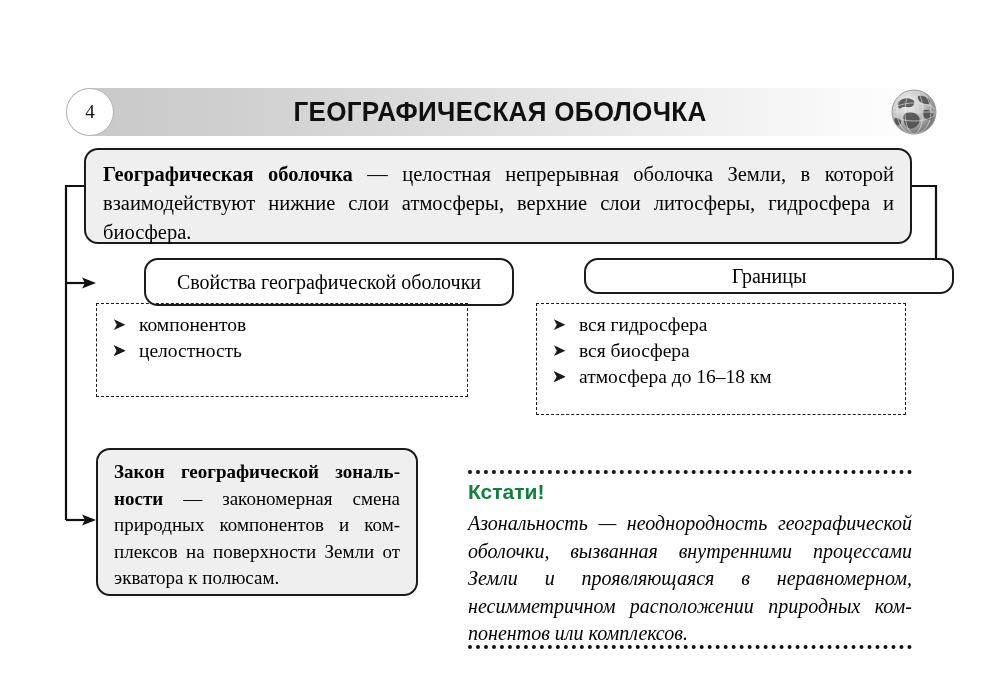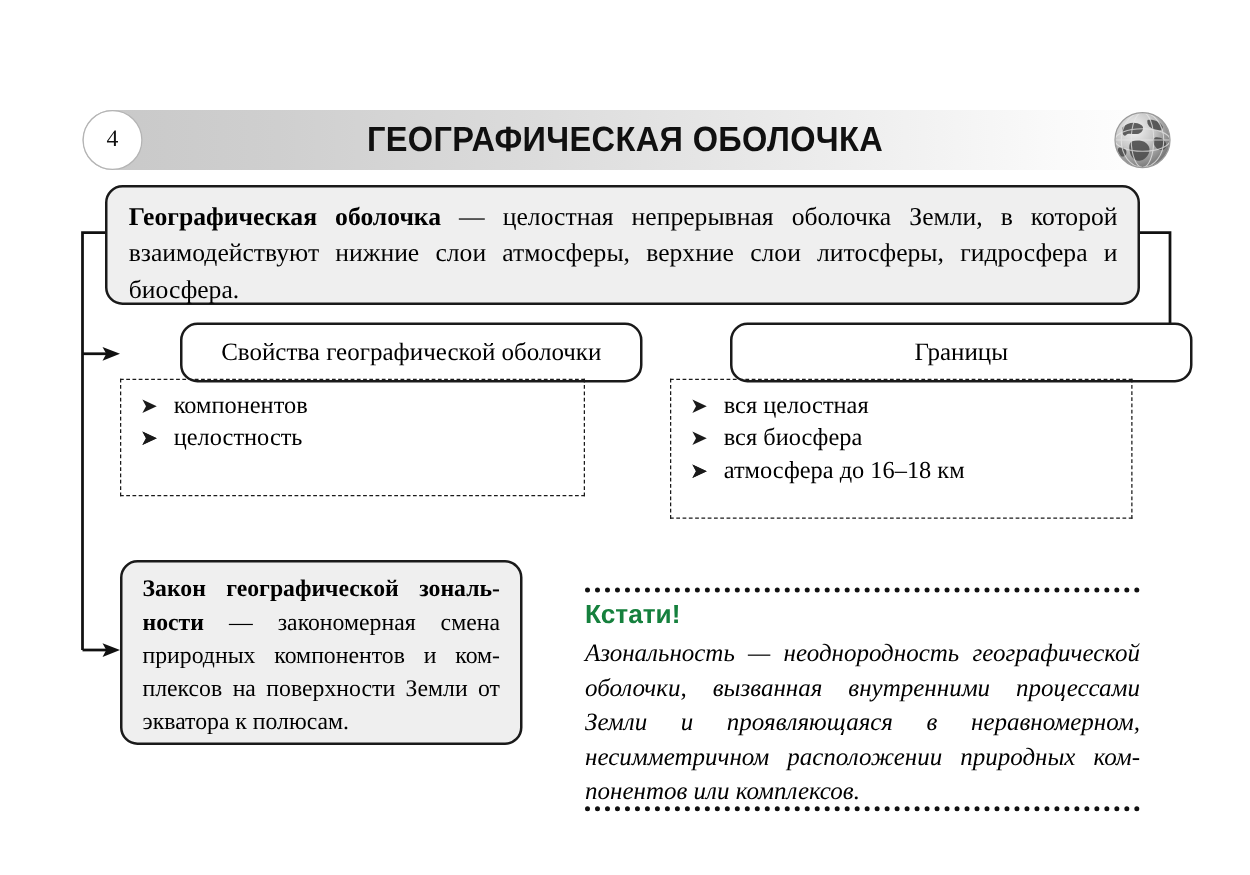--- a/index.html
+++ b/index.html
@@ -115,21 +115,21 @@
     justify-content: center;
   }
   #props-head .htext {
     font-size: 20px;
   }
   
   #bounds-head {
     left: 536px;
     top: 258px;
     width: 370px;
-    height: 48px;
+    height: 36px;
     display: flex;
     align-items: center;
     justify-content: center;
   }
   #bounds-head .htext {
     font-size: 20px;
   }
 
   
   .dashbox {
@@ -309,21 +309,21 @@
       <li><span class="arrow-bullet">➤</span><span>целостность</span></li>
     </ul>
   </div>
 
   <div class="rbox plain" id="bounds-head">
     <span class="htext">Границы</span>
   </div>
 
   <div class="dashbox" id="bounds-list">
     <ul class="bullets">
-      <li><span class="arrow-bullet">➤</span><span>вся целостная</span></li>
+      <li><span class="arrow-bullet">➤</span><span>вся гидросфера</span></li>
       <li><span class="arrow-bullet">➤</span><span>вся биосфера</span></li>
       <li><span class="arrow-bullet">➤</span></li>
       <li><span class="arrow-bullet">➤</span><span>атмосфера до 16–18 км</span></li>
     </ul>
   </div>
 
   <div class="rbox" id="law-box">
     <div class="para"><span class="bold-term">Закон географической зональ­ности</span><span> — закономерная смена природных компонентов и ком­плексов на поверхности Земли от экватора к полюсам.</span></div>
   </div>
 

